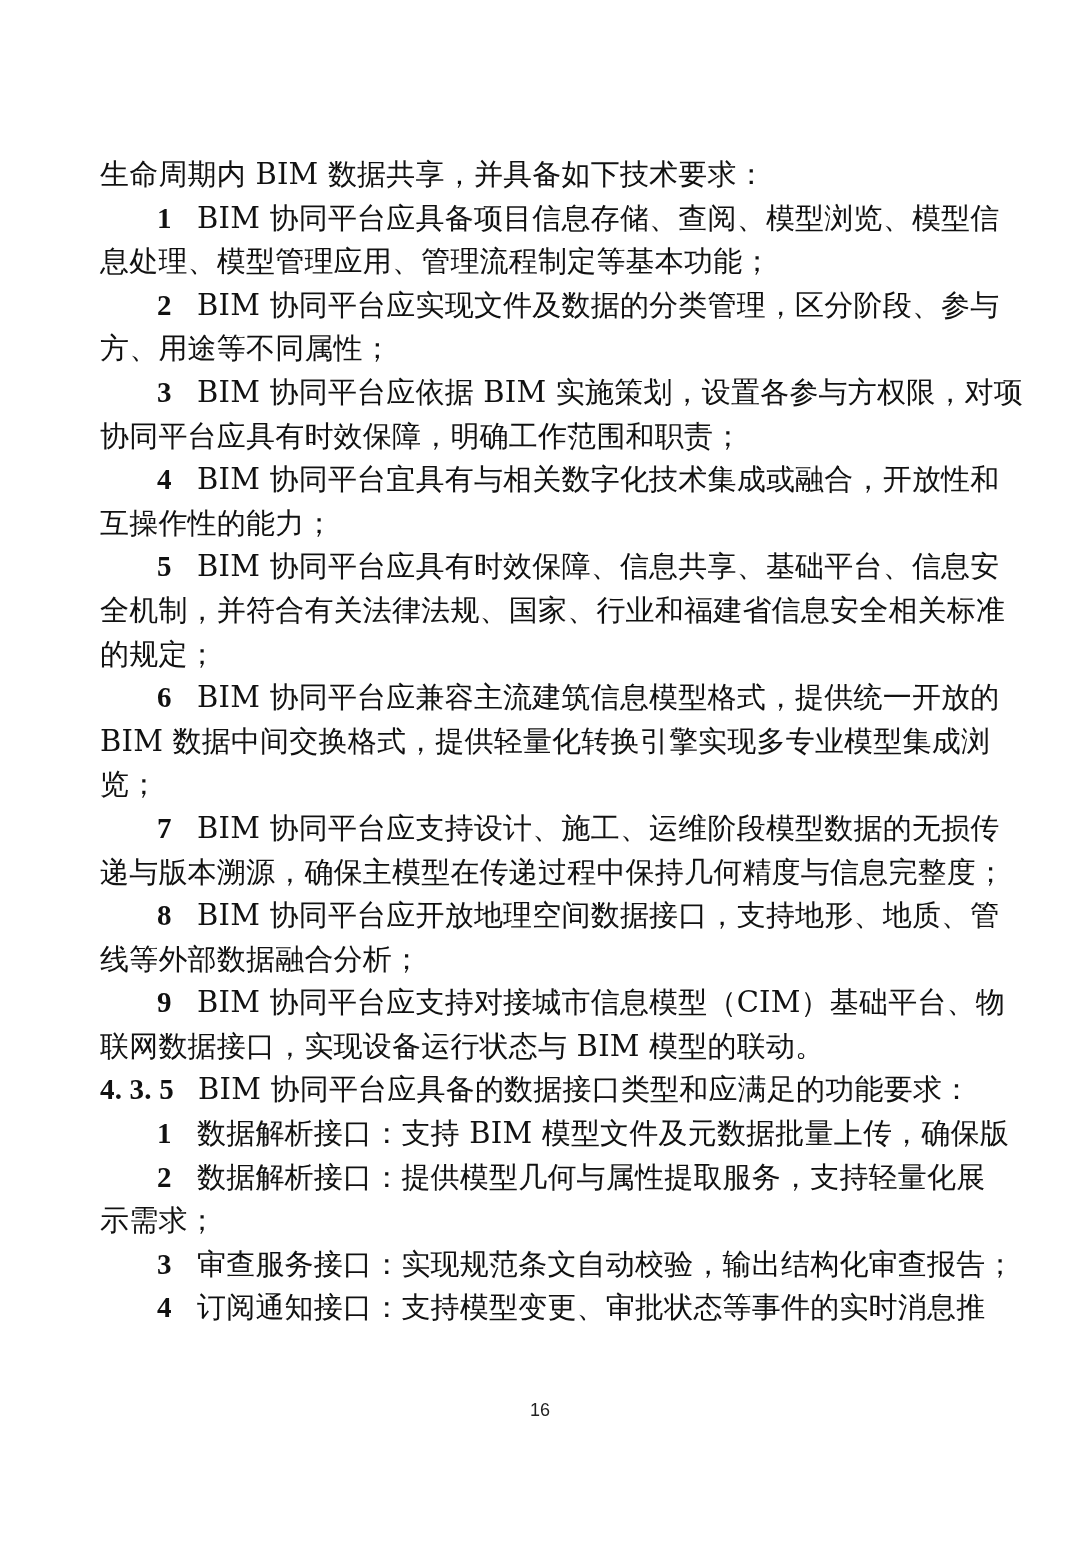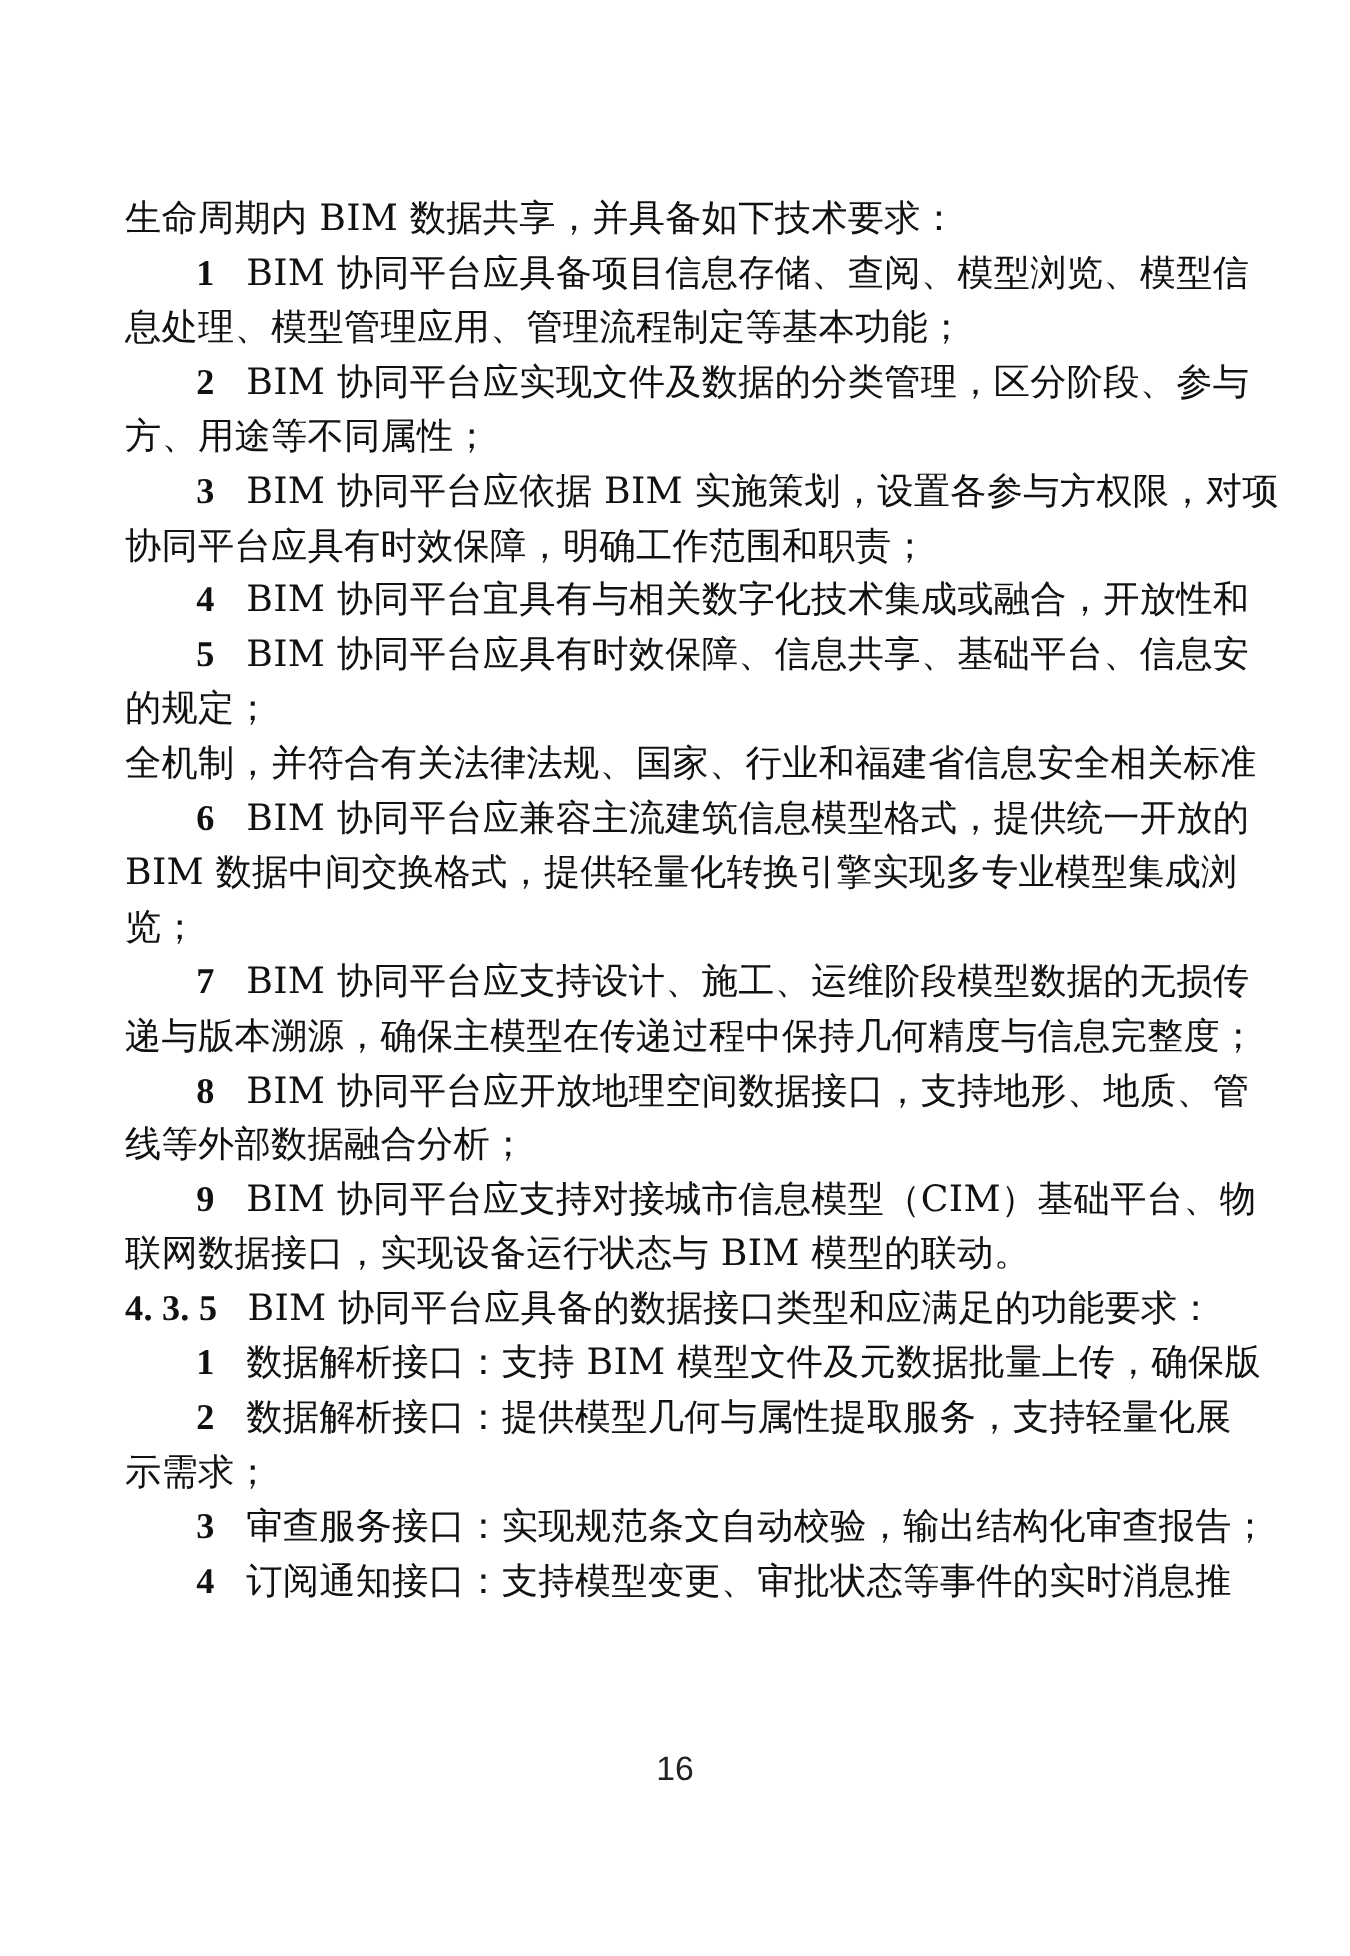--- a/index.html
+++ b/index.html
@@ -38,39 +38,40 @@
       font-weight: bold;
       display: inline-block;
       width: 98px;
     }
     .page-number {
       position: absolute;
       left: 0; width: 1080px;
       top: 1400px;
       text-align: center;
       font-family: "Liberation Sans", sans-serif;
-      font-size: 27px;
+      font-size: 18px;
       color: #222;
     }
   </style>
 </head>
 <body>
 
 <div class="page-body" id="doc">
     <div class="line last"><span>生命周期内 BIM 数据共享，并具备如下技术要求：</span></div>
     <div class="line indent"><span class="num">1</span><span>BIM 协同平台应具备项目信息存储、查阅、模型浏览、模型信</span></div>
     <div class="line last"><span>息处理、模型管理应用、管理流程制定等基本功能；</span></div>
     <div class="line indent"><span class="num">2</span><span>BIM 协同平台应实现文件及数据的分类管理，区分阶段、参与</span></div>
     <div class="line last"><span>方、用途等不同属性；</span></div>
     <div class="line indent"><span class="num">3</span><span>BIM 协同平台应依据 BIM 实施策划，设置各参与方权限，对项</span></div>
     <div class="line last"><span>协同平台应具有时效保障，明确工作范围和职责；</span></div>
     <div class="line indent"><span class="num">4</span><span>BIM 协同平台宜具有与相关数字化技术集成或融合，开放性和</span></div>
+    <div class="line last"><span>互操作性的能力；</span></div>
     <div class="line indent"><span class="num">5</span><span>BIM 协同平台应具有时效保障、信息共享、基础平台、信息安</span></div>
+    <div class="line"><span>全机制，并符合有关法律法规、国家、行业和福建省信息安全相关标准</span></div>
     <div class="line last"><span>的规定；</span></div>
-    <div class="line"><span>全机制，并符合有关法律法规、国家、行业和福建省信息安全相关标准</span></div>
     <div class="line indent"><span class="num">6</span><span>BIM 协同平台应兼容主流建筑信息模型格式，提供统一开放的</span></div>
     <div class="line"><span>BIM 数据中间交换格式，提供轻量化转换引擎实现多专业模型集成浏</span></div>
     <div class="line last"><span>览；</span></div>
     <div class="line indent"><span class="num">7</span><span>BIM 协同平台应支持设计、施工、运维阶段模型数据的无损传</span></div>
     <div class="line"><span>递与版本溯源，确保主模型在传递过程中保持几何精度与信息完整度；</span></div>
     <div class="line indent"><span class="num">8</span><span>BIM 协同平台应开放地理空间数据接口，支持地形、地质、管</span></div>
     <div class="line last"><span>线等外部数据融合分析；</span></div>
     <div class="line indent"><span class="num">9</span><span>BIM 协同平台应支持对接城市信息模型（CIM）基础平台、物</span></div>
     <div class="line last"><span>联网数据接口，实现设备运行状态与 BIM 模型的联动。</span></div>
     <div class="line last"><span class="secnum">4. 3. 5</span><span>BIM 协同平台应具备的数据接口类型和应满足的功能要求：</span></div>

